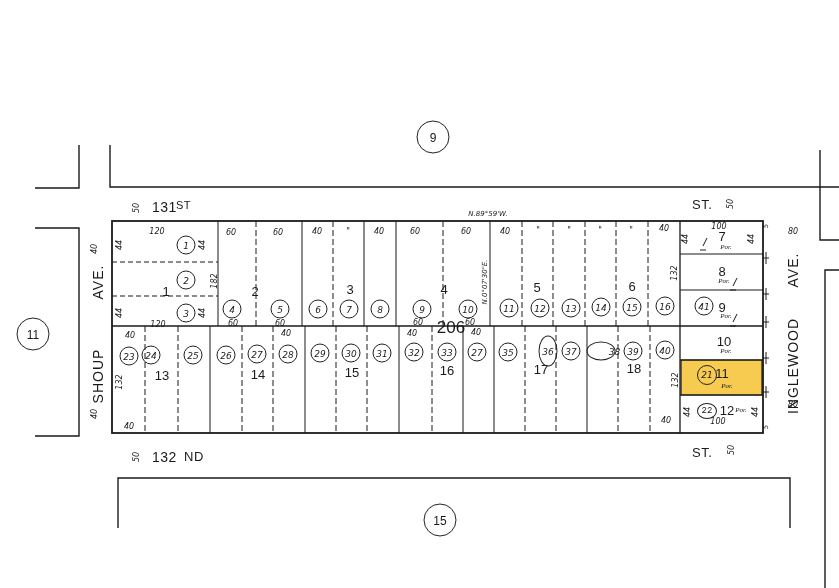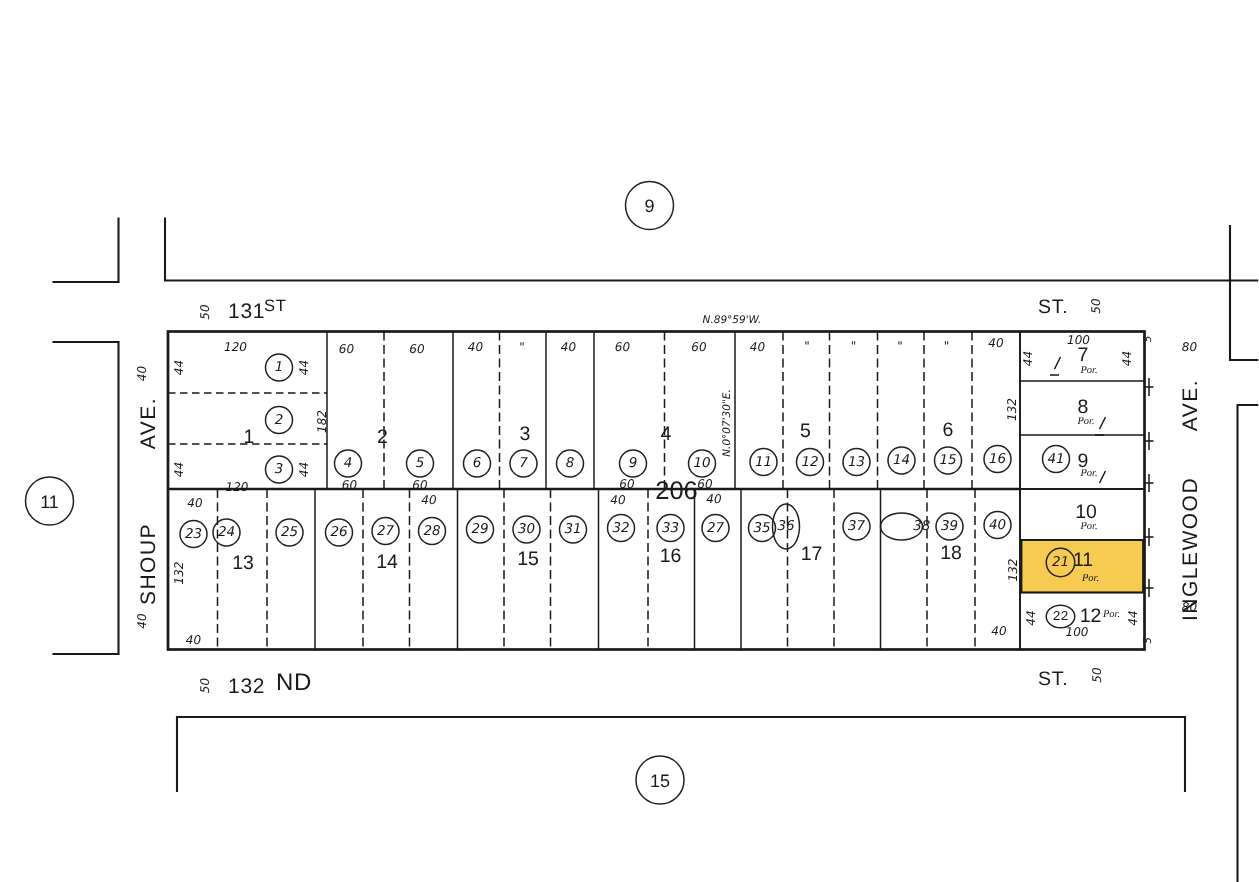--- a/index.html
+++ b/index.html
@@ -107,21 +107,21 @@
   </div>
 
 <span class="lbl vdimL" style="left:137px;top:208px;">50</span>
 <span class="lbl street" style="left:152px;top:207px;font-size:14px;">131</span>
 <span class="lbl street" style="left:176px;top:205px;font-size:11px;">ST</span>
 <span class="lbl street" style="left:692px;top:204px;">ST.</span>
 <span class="lbl vdimL" style="left:731px;top:204px;">50</span>
 
 <span class="lbl vdimL" style="left:137px;top:457px;">50</span>
 <span class="lbl street" style="left:152px;top:457px;font-size:14px;">132</span>
-<span class="lbl street" style="left:184px;top:456px;font-size:16px;">ND</span>
+<span class="lbl street" style="left:184px;top:456px;font-size:13px;">ND</span>
 <span class="lbl street" style="left:692px;top:452px;">ST.</span>
 <span class="lbl vdimL" style="left:732px;top:450px;">50</span>
 
 <span class="lbl vstreet" style="left:98px;top:282px;">AVE.</span>
 <span class="lbl vstreet" style="left:98px;top:376px;">SHOUP</span>
 <span class="lbl vdimL" style="left:95px;top:249px;">40</span>
 <span class="lbl vdimL" style="left:95px;top:414px;">40</span>
 
 <span class="lbl vstreet" style="left:793px;top:270px;">AVE.</span>
 <span class="lbl vstreet" style="left:793px;top:366px;">INGLEWOOD</span>
@@ -226,21 +226,21 @@
   </div>
 <div class="circ" style="left:447px;top:352px;width:19px;height:19px;">
     <span>33</span>
   </div>
 <div class="circ" style="left:477px;top:352px;width:19px;height:19px;">
     <span>27</span>
   </div>
 <div class="circ" style="left:508px;top:352px;width:19px;height:19px;">
     <span>35</span>
   </div>
-<div class="circ" style="left:524px;top:351px;width:19px;height:31px;">
+<div class="circ" style="left:548px;top:351px;width:19px;height:31px;">
     <span>36</span>
   </div>
 <div class="circ" style="left:571px;top:351px;width:19px;height:19px;">
     <span>37</span>
   </div>
 <div class="circ" style="left:601px;top:351px;width:19px;height:19px;padding-left:27px;">
     <span>38</span>
   </div>
 <div class="circ" style="left:633px;top:351px;width:19px;height:19px;">
     <span>39</span>

